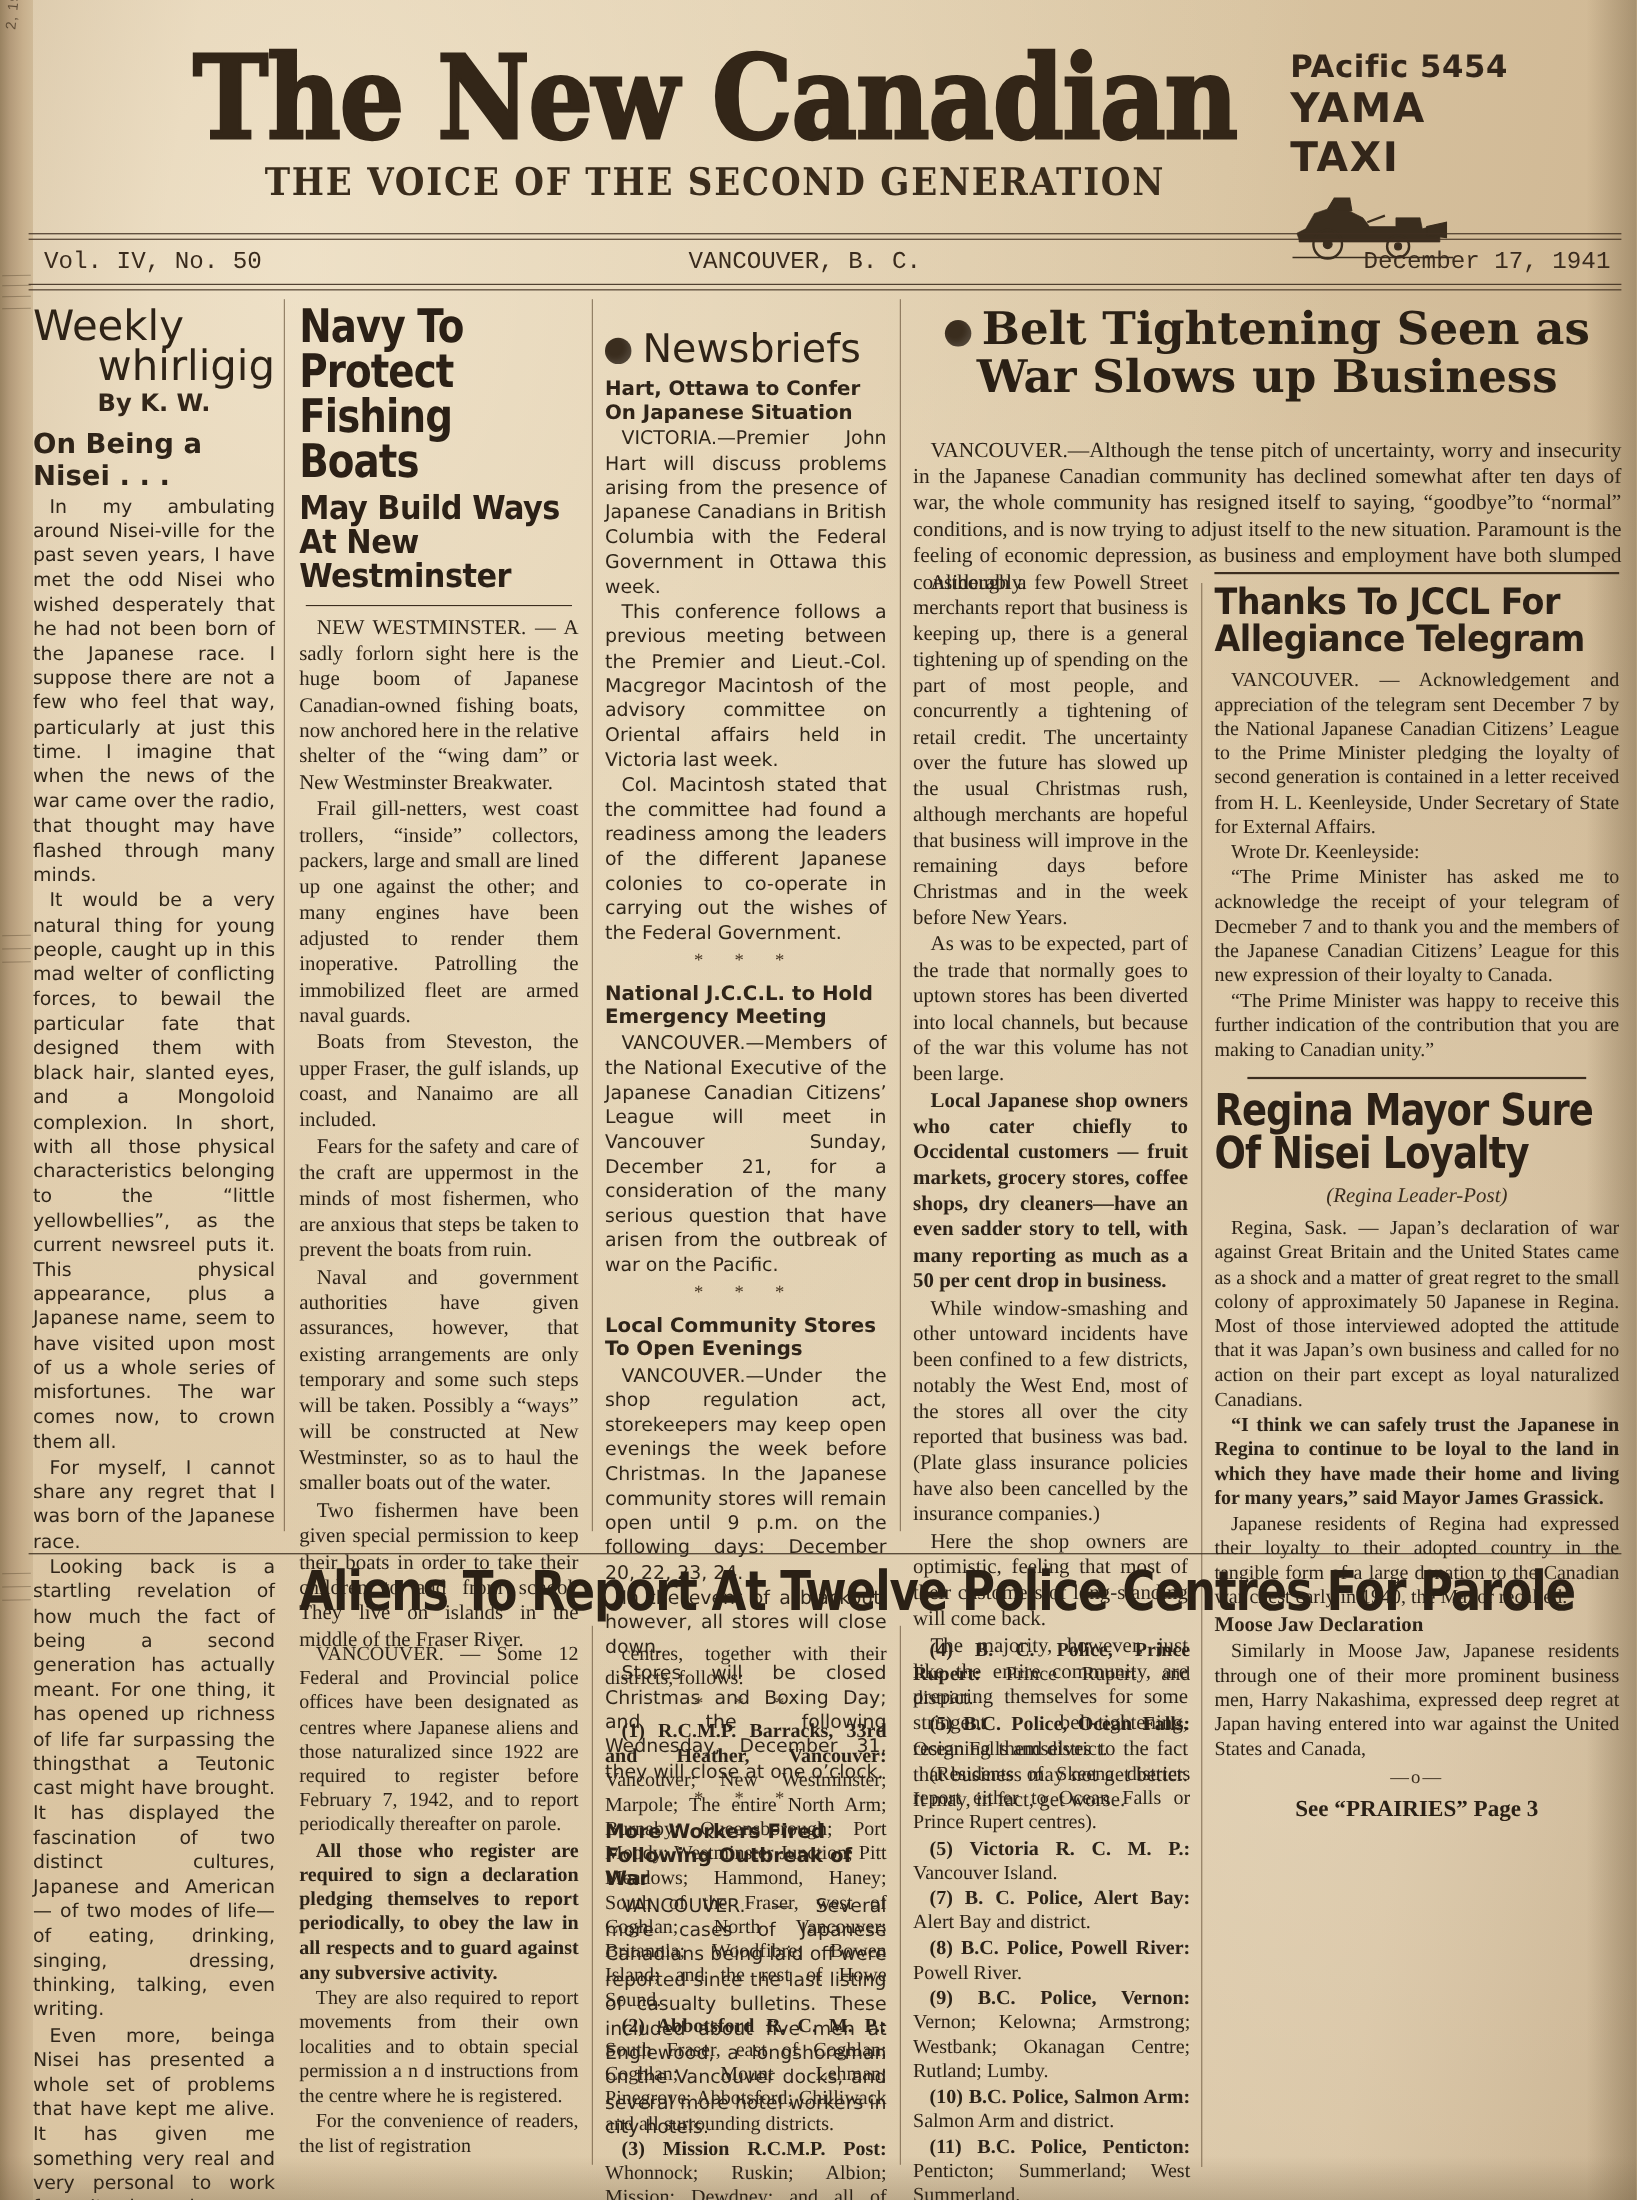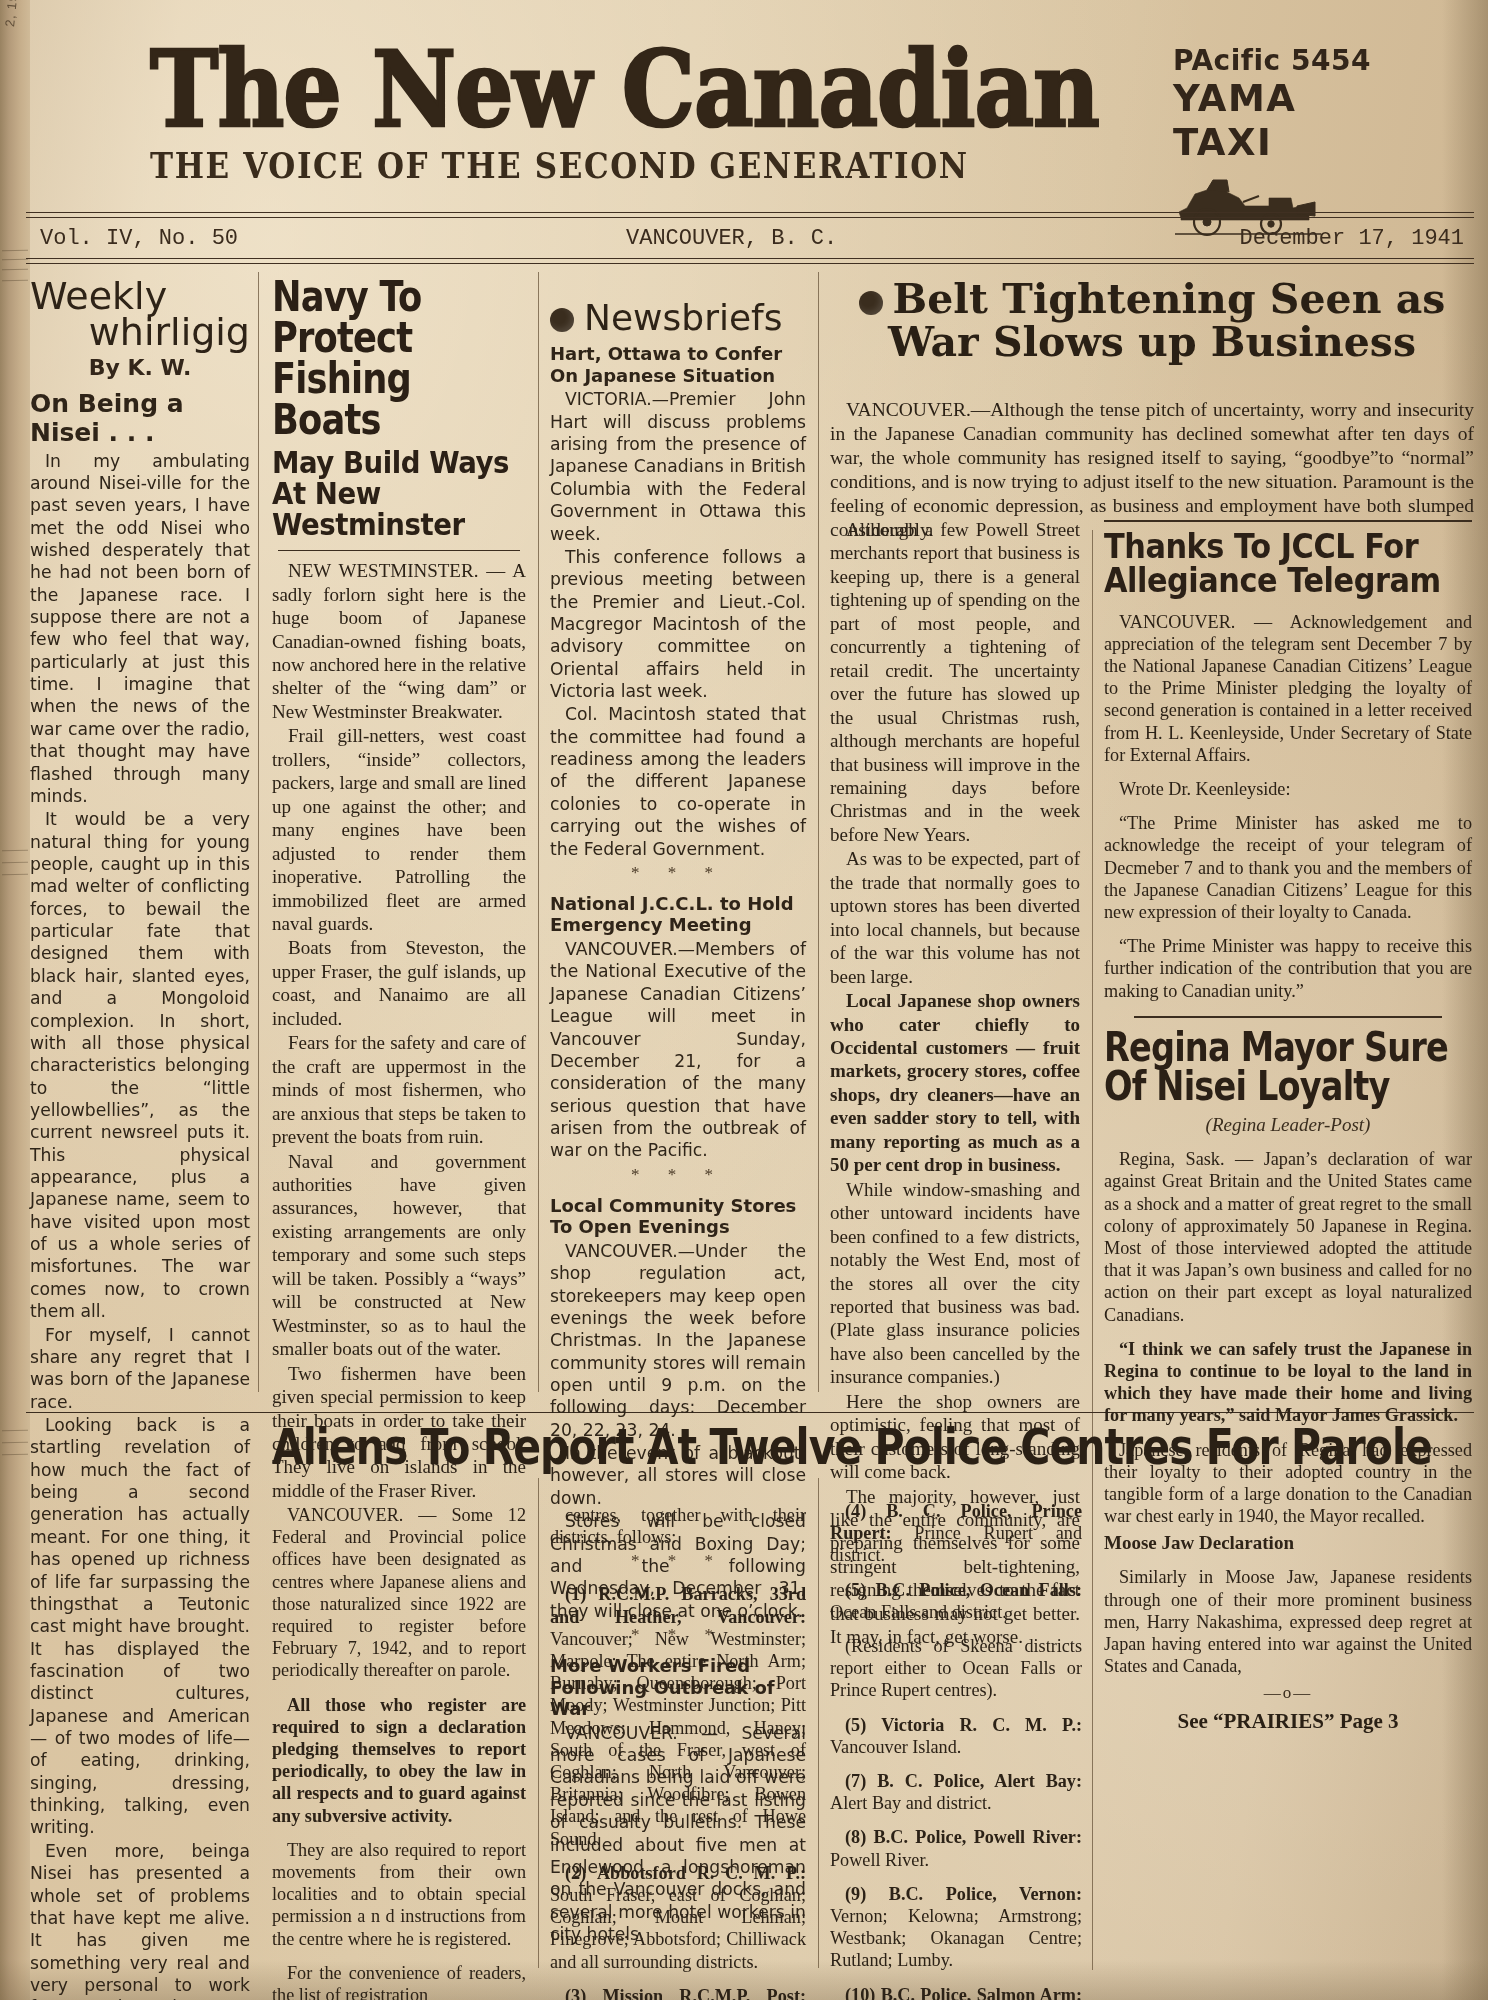--- a/index.html
+++ b/index.html
@@ -25,21 +25,21 @@
     transform:rotate(-1deg);}
   .edge-shadow{position:absolute;right:0;top:0;width:46px;height:2000px;
     background:linear-gradient(270deg,rgba(110,90,60,.42),rgba(110,90,60,0));}
   .bottom-shadow{position:absolute;left:0;bottom:0;width:1488px;height:40px;
     background:linear-gradient(0deg,rgba(110,90,60,.30),rgba(110,90,60,0));}
   .corner-note{position:absolute;left:2px;top:26px;font-size:13px;color:#4a3a27;
     transform:rotate(-84deg);transform-origin:left top;letter-spacing:1px;opacity:.8;
     font-family:"Liberation Sans",sans-serif;}
 
   
-  .masthead{position:absolute;left:150px;top:40px;width:1000px;}
+  .masthead{position:absolute;left:150px;top:40px;width:1000px;text-align:center;}
   .title{
     font-family:"DejaVu Serif", serif;
     font-weight:700;font-size:92px;line-height:.94;letter-spacing:-1px;
     color:#332618;
     -webkit-text-stroke:2.4px #332618;
     transform:scaleY(1.14);transform-origin:center top;
   }
   .subtitle{
     margin-top:22px;
     font-family:"DejaVu Serif", serif;font-weight:700;
@@ -93,21 +93,21 @@
     margin:10px 0 2px;line-height:1.2;}
 
   p.sansbody{font-family:"DejaVu Sans",sans-serif;font-size:17.2px;line-height:1.30;
     margin:0 0 1px;text-align:justify;text-indent:15px;color:#2f2519;
     -webkit-hyphens:auto;hyphens:auto;}
   p.serifbody{font-family:"Liberation Serif",serif;font-size:19px;line-height:1.235;
     margin:0 0 1px;text-align:justify;text-indent:16px;color:#2c2217;
     -webkit-hyphens:auto;hyphens:auto;}
   p.serifbody.b{font-weight:700;}
   p.serifsm{font-family:"Liberation Serif",serif;font-size:18.2px;line-height:1.22;
-    margin:12px 0 1px;text-align:justify;text-indent:15px;color:#2c2217;}
+    margin:0 0 1px;text-align:justify;text-indent:15px;color:#2c2217;}
   .stars{text-align:center;letter-spacing:12px;font-size:17px;color:#4a3a27;margin:3px 0;}
   .nodent{text-indent:0;}
   .credit{font-family:"Liberation Serif",serif;font-style:italic;font-size:19px;
     text-align:center;color:#3a2d1e;margin:8px 0 6px;}
   .endmark{text-align:center;font-size:17px;color:#3a2d1e;margin:6px 0 4px;letter-spacing:2px;}
   .seemore{font-family:"Liberation Serif",serif;font-weight:700;font-size:21px;
     text-align:center;color:#2a2015;margin-top:6px;}
   .bigdot{display:inline-block;width:24px;height:24px;border-radius:50%;
     background:#3a2d1e;vertical-align:-2px;margin-right:10px;
     box-shadow:inset -3px -3px 6px rgba(255,255,255,.12);}

